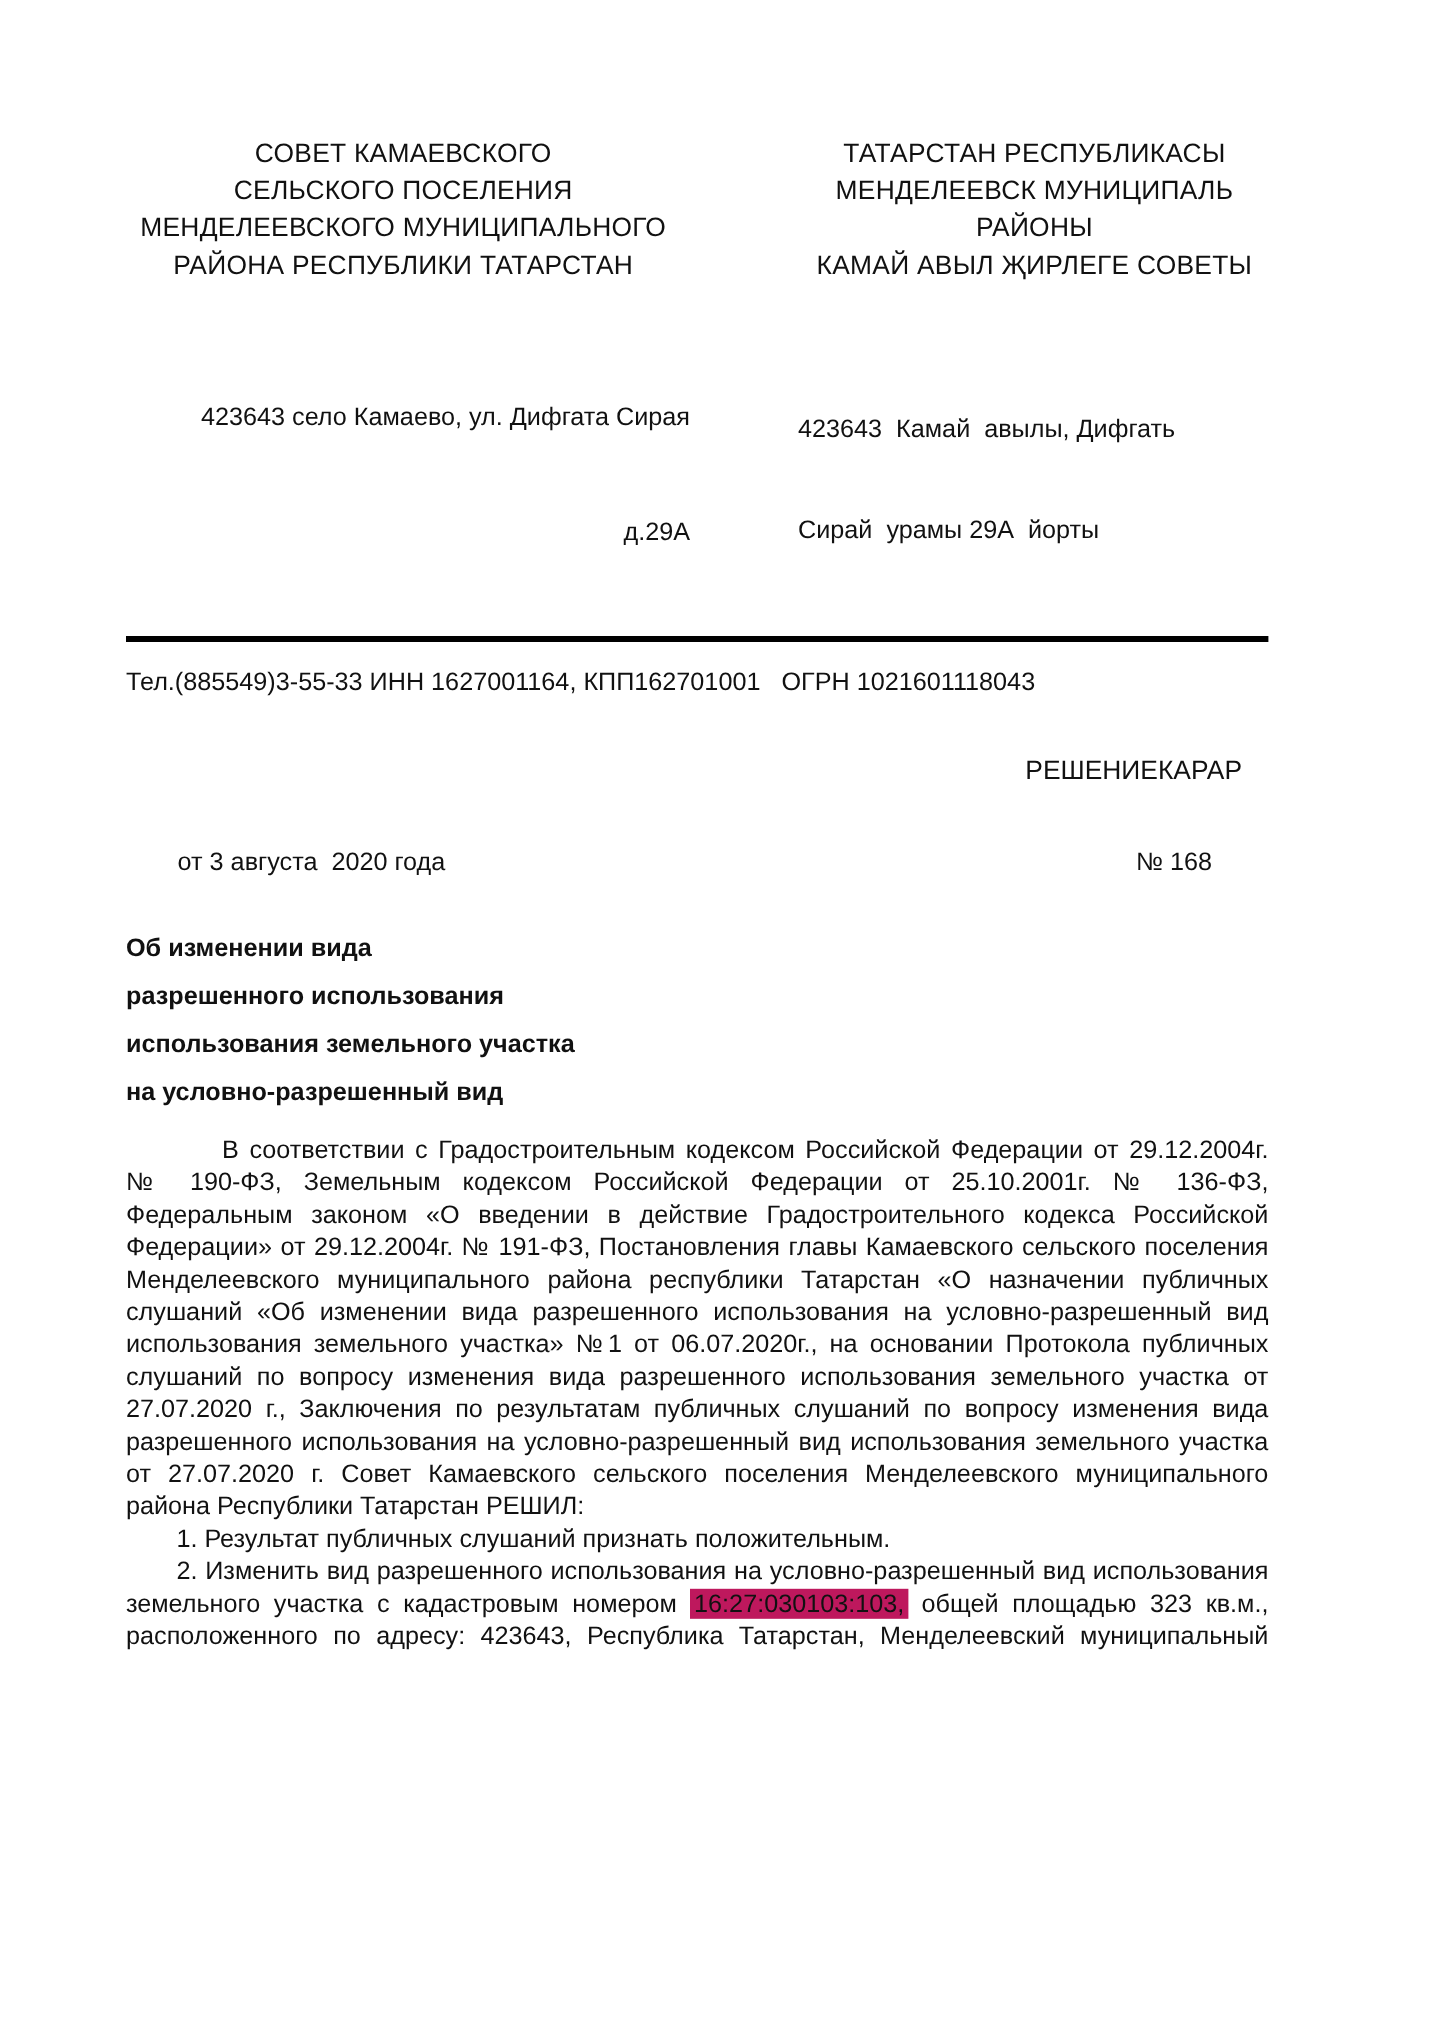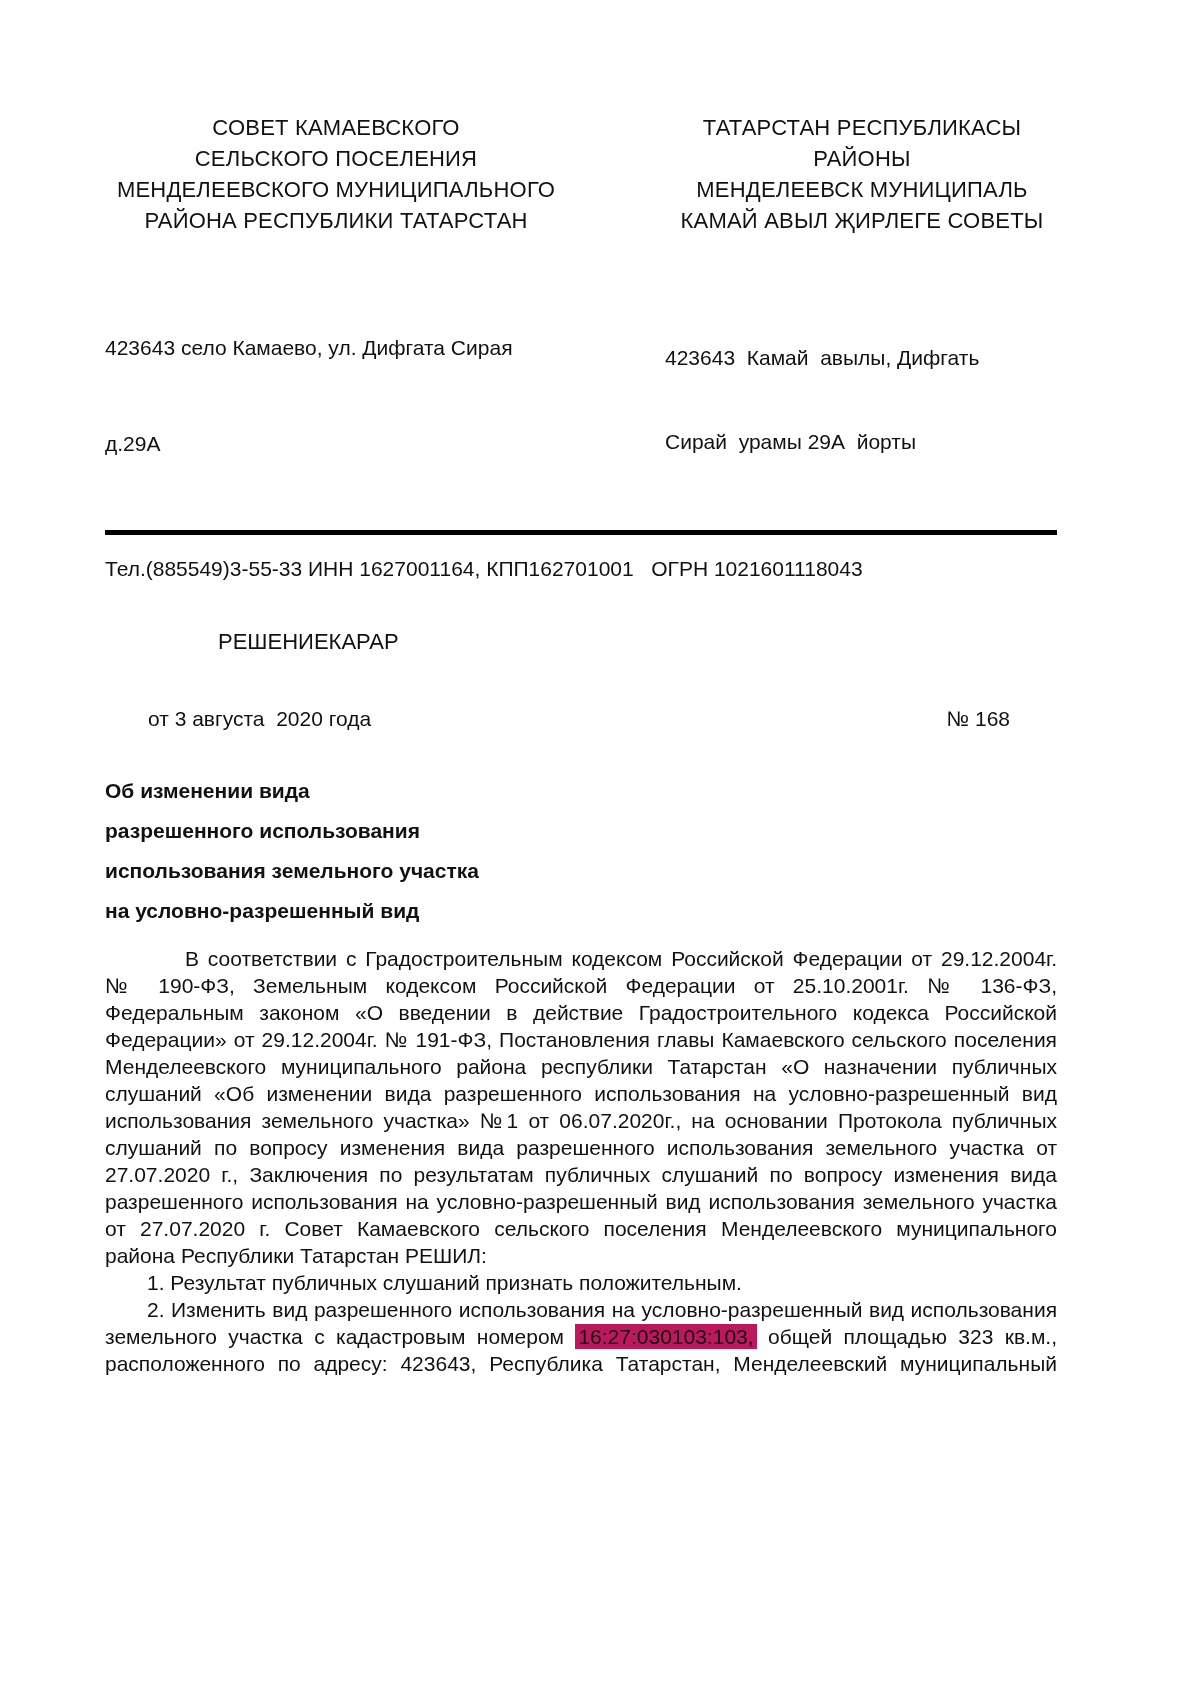--- a/index.html
+++ b/index.html
@@ -14,29 +14,29 @@
     padding:112px 144px 40px 105px;
     overflow:hidden;
   }
   
   .letterhead { display:flex; justify-content:space-between; }
   .lh-col { text-align:center; font-size:22px; line-height:31px; letter-spacing:0.2px; }
   .lh-left  { width:462px; }
   .lh-right { width:390px; }
   
   .addresses { display:flex; justify-content:space-between; margin-top:32px; }
-  .addr-left  { width:470px; text-align:left; font-size:21px; line-height:32px; white-space:pre; }
+  .addr-left  { width:470px; text-align:right; font-size:21px; line-height:32px; white-space:pre; }
   .addr-right { width:392px; text-align:left; font-size:21px; line-height:28px; margin-top:20px; white-space:pre; }
   
   .rule { height:5px; background:#000000; margin-top:6px; }
   
   .contact { margin-top:22px; font-size:21px; white-space:pre; }
   
   .doc-type-row {
-    display:flex; justify-content:flex-start;
+    display:flex; justify-content:flex-end;
     margin-top:48px; padding-left:113px; padding-right:22px;
     font-size:22px;
   }
   
   .date-row {
     display:flex; justify-content:space-between;
     margin-top:52px; padding-left:43px; padding-right:47px;
     font-size:21px; white-space:pre;gap:29px;
   }
   
@@ -58,22 +58,22 @@
 
   <div class="letterhead">
     <div class="lh-col lh-left">
       <div>СОВЕТ КАМАЕВСКОГО</div>
       <div>СЕЛЬСКОГО ПОСЕЛЕНИЯ</div>
       <div>МЕНДЕЛЕЕВСКОГО МУНИЦИПАЛЬНОГО</div>
       <div>РАЙОНА  РЕСПУБЛИКИ ТАТАРСТАН</div>
     </div>
     <div class="lh-col lh-right">
       <div>ТАТАРСТАН РЕСПУБЛИКАСЫ</div>
+      <div>МЕНДЕЛЕЕВСК МУНИЦИПАЛЬ</div>
       <div>РАЙОНЫ</div>
-      <div>МЕНДЕЛЕЕВСК МУНИЦИПАЛЬ</div>
       <div>КАМАЙ  АВЫЛ ҖИРЛЕГЕ СОВЕТЫ</div>
     </div>
   </div>
 
   <div class="addresses">
     <div class="addr-left">
       <div>423643 село Камаево, ул. Дифгата Сирая</div>
       <div>д.29А</div>
     </div>
     <div class="addr-right">

